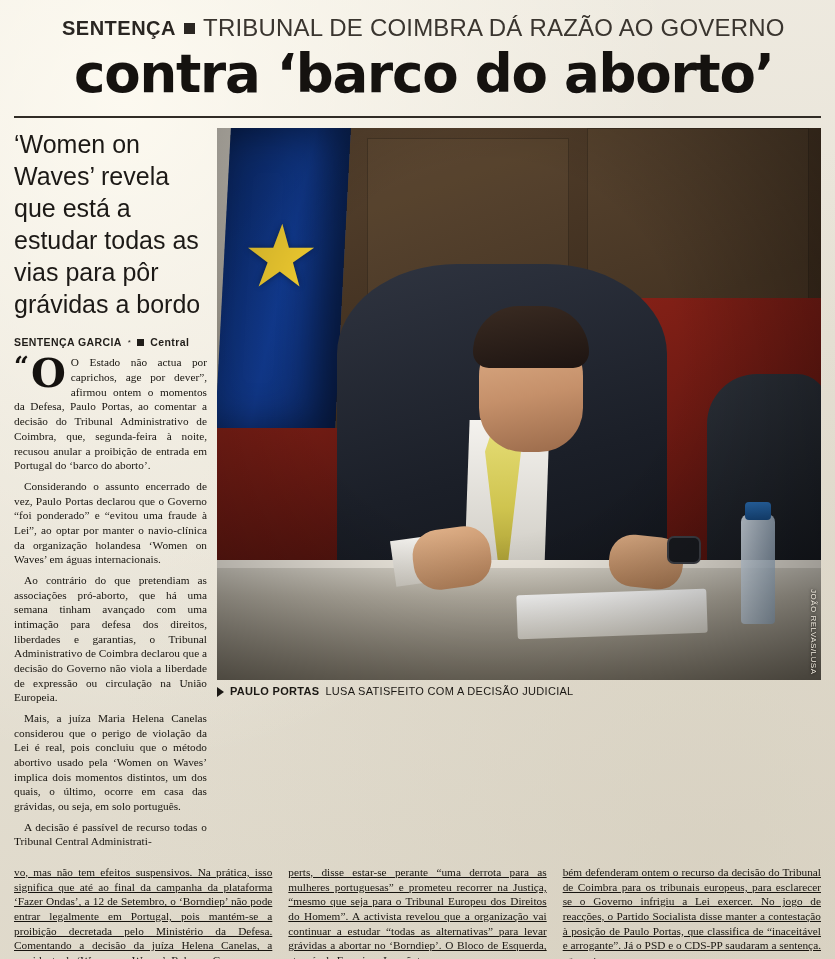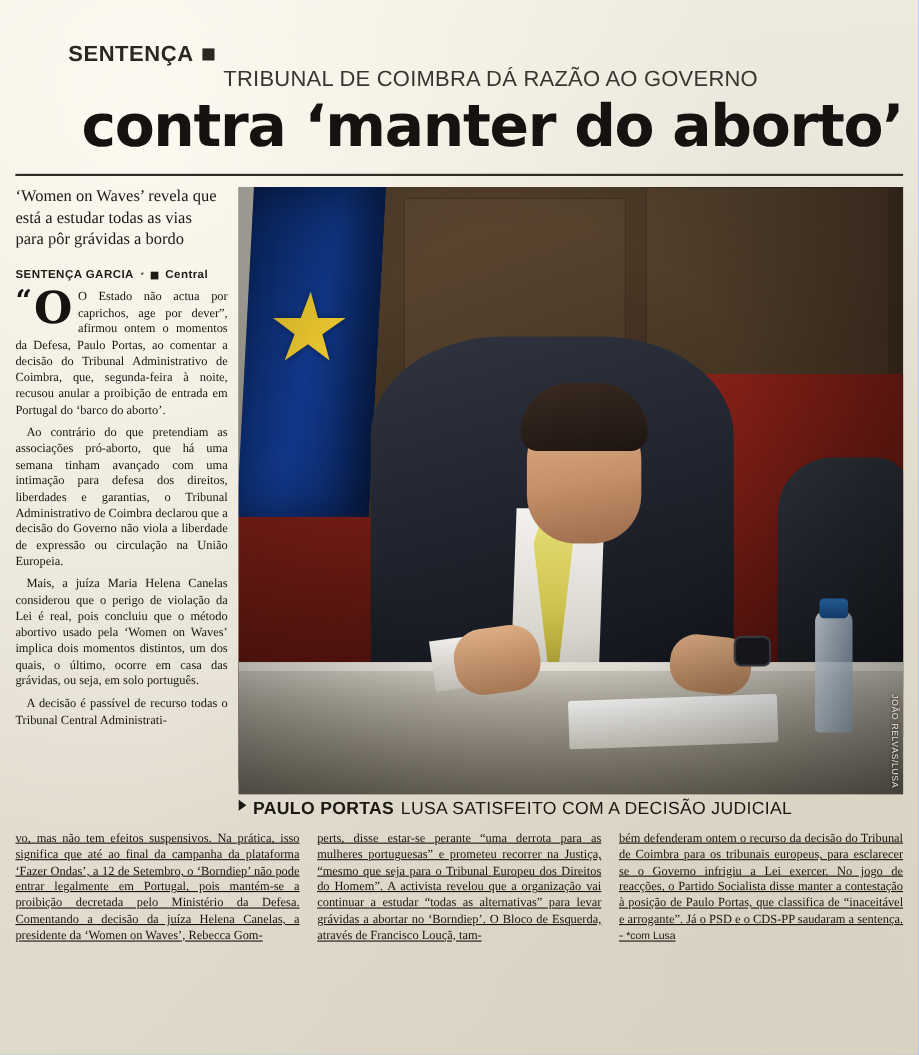--- a/index.html
+++ b/index.html
@@ -4,21 +4,21 @@
 <style>
   html, body {
     margin: 0;
     padding: 0;
     background: #ffffff;
   }
   .page {
     position: relative;
     width: 835px;
     height: 959px;
-    background: #3b82f6;
+    background: #fef9c3;
     overflow: hidden;
     font-family: "Liberation Serif", serif;
     color: #1a1713;
   }
   
   .page::before {
     content: "";
     position: absolute;
     inset: 0;
     background:
@@ -47,24 +47,23 @@
     letter-spacing: 0.5px;
     color: #2a2622;
   }
   .kicker-square {
     display: inline-block;
     width: 11px;
     height: 11px;
     background: #2a2622;
   }
   .kicker-text {
-    font-size: 20px;
+    font-size: 24px;
     letter-spacing: 0.2px;
     color: #3a352f;
-    margin-top: 47px;
   }
 
   
   .headline {
     font-family: "DejaVu Sans", sans-serif;
     font-weight: bold;
     font-size: 53px;
     line-height: 0.99;
     letter-spacing: -1.2px;
     color: #15120f;
@@ -83,22 +82,22 @@
   .top-area {
     display: flex;
     gap: 10px;
     margin-top: 10px;
   }
   .lede-col {
     width: 193px;
     flex: 0 0 193px;
   }
   .lede {
-    font-family: Liberation Serif, serif;
-    font-size: 15px;
+    font-family: Liberation Sans, sans-serif;
+    font-size: 25px;
     line-height: 1.28;
     color: #1c1916;
     padding-right: 4px;
   }
   .byline {
     margin-top: 16px;
     font-family: "Liberation Sans", sans-serif;
     font-size: 10.5px;
     letter-spacing: 0.4px;
     display: flex;
@@ -296,25 +295,25 @@
     bottom: 6px;
     writing-mode: vertical-rl;
     font-family: "Liberation Sans", sans-serif;
     font-size: 8px;
     letter-spacing: 0.5px;
     color: #efe9dd;
     text-shadow: 0 0 3px rgba(0,0,0,0.9);
   }
   .caption {
     display: flex;
-    align-items: flex-start;
+    align-items: flex-end;
     gap: 6px;
     padding-top: 5px;
     font-family: "Liberation Sans", sans-serif;
-    font-size: 16px;
+    font-size: 11px;
     letter-spacing: 0.3px;
     color: #1b1814;
   }
   .caption .tri {
     width: 0; height: 0;
     border-left: 7px solid #1b1814;
     border-top: 5px solid transparent;
     border-bottom: 5px solid transparent;
   }
   .caption b { font-weight: bold; }
@@ -344,21 +343,21 @@
 <div class="page">
   <div class="content">
 
     <div class="kicker">
       <span class="kicker-label">SENTENÇA</span>
       <span class="kicker-square"></span>
       <span class="kicker-text">TRIBUNAL DE COIMBRA DÁ RAZÃO AO GOVERNO</span>
     </div>
 
     <div class="headline">
-      <span class="l2">contra ‘manter do aborto’</span>
+      <span class="l2">contra ‘barco do aborto’</span>
     </div>
 
     <div class="rule"></div>
 
     <div class="top-area">
 
       <div class="lede-col">
         <div class="lede">‘Women on Waves’ revela que está a estudar todas as vias para pôr grávidas a bordo</div>
 
         <div class="byline">
@@ -367,20 +366,21 @@
           <span class="byline-sq"></span>
           <span class="place">Central</span>
         </div>
 
         <div class="lede-body">
           <p class="first">
             <span class="quote-open">“</span>
             <span class="dropcap">O</span>
             <span>O Estado não actua por caprichos, age por dever”, afirmou ontem o momentos da Defesa, Paulo Portas, ao comentar a decisão do Tribunal Administrativo de Coimbra, que, segunda-feira à noite, recusou anular a proibição de entrada em Portugal do ‘barco do aborto’.</span>
           </p>
+          <p>Considerando o assunto encerrado de vez, Paulo Portas declarou que o Governo “foi ponderado” e “evitou uma fraude à Lei”, ao optar por manter o navio-clínica da organização holandesa ‘Women on Waves’ em águas internacionais.</p>
           <p>Ao contrário do que pretendiam as associações pró-aborto, que há uma semana tinham avançado com uma intimação para defesa dos direitos, liberdades e garantias, o Tribunal Administrativo de Coimbra declarou que a decisão do Governo não viola a liberdade de expressão ou circulação na União Europeia.</p>
           <p>Mais, a juíza Maria Helena Canelas considerou que o perigo de violação da Lei é real, pois concluiu que o método abortivo usado pela ‘Women on Waves’ implica dois momentos distintos, um dos quais, o último, ocorre em casa das grávidas, ou seja, em solo português.</p>
           <p>A decisão é passível de recurso todas o Tribunal Central Administrati-</p>
         </div>
       </div>
 
       <div class="photo-col">
         <div class="photo">
           <div class="photo-inner">
             <div class="bg-wall"></div>

